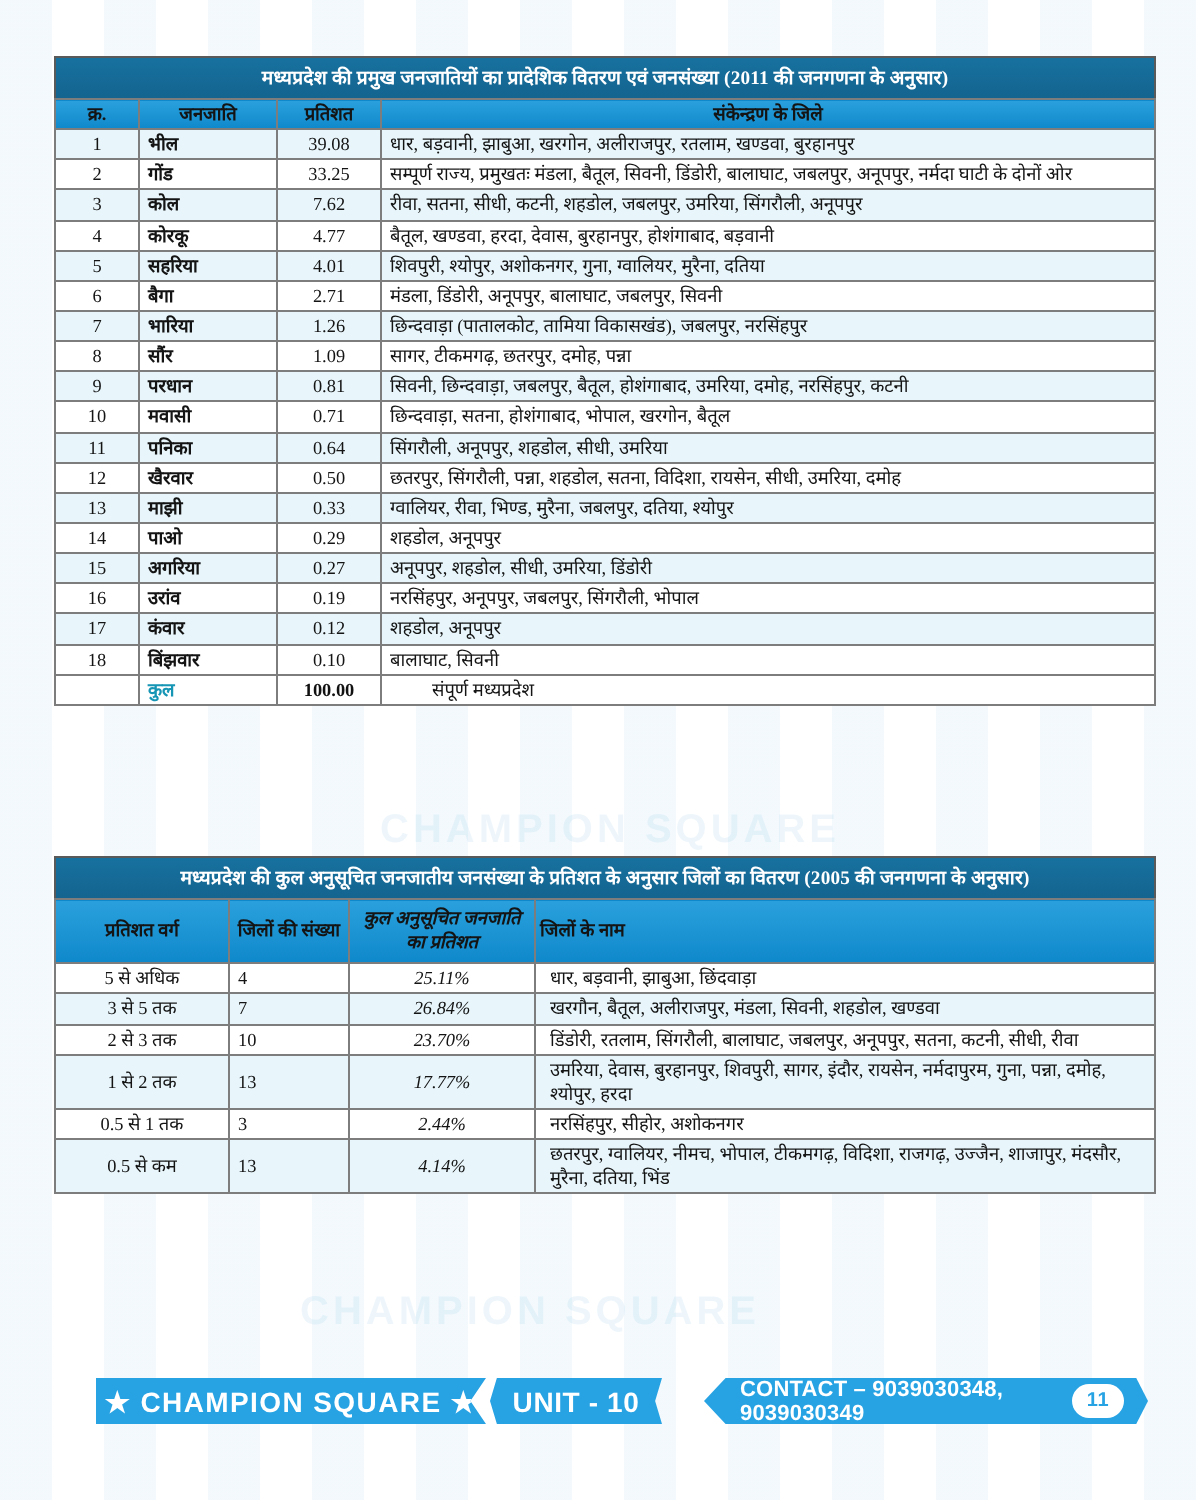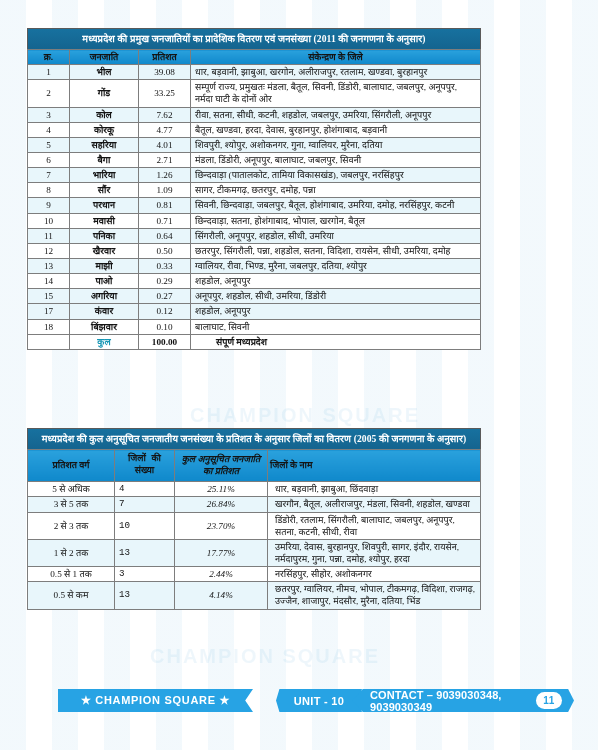--- a/index.html
+++ b/index.html
@@ -42,21 +42,21 @@
   .page {
     position: relative;
     z-index: 2;
     padding: 0;
   }
 
   
   .tbl-wrap {
     position: absolute;
     left: 27px;
-    width: 454px;
+    width: 551px;
     border: 1px solid #5a5a5a;
     box-sizing: border-box;
     background: #ffffff;
   }
   table.grid {
     border-collapse: collapse;
     width: 100%;
     table-layout: fixed;
   }
   table.grid td, table.grid th {
@@ -87,32 +87,32 @@
     text-align: center;
     font-size: 9.4px;
     padding: 3px 3px;
     border-color: #5a5a5a;
   }
 
   .r-odd td { background: #e8f6fb; }
   .r-even td { background: #ffffff; }
 
   .c-num   { text-align: center; width: 33px; }
-  .c-tribe { text-align: center; width: 60px; color: #1696b4; font-weight: bold; }
+  .c-tribe { width: 60px; color: #1696b4; font-weight: bold; }
   .c-pct   { text-align: center; width: 43px; }
   .c-dist  { text-align: left; padding-left: 6px; }
 
   .total-row td { background: #ffffff; font-weight: bold; }
   .total-row .c-tribe { color: #1696b4; }
   .total-row .c-pct { color: #111; margin-left: 48px; }
-  .total-row .c-dist { font-weight: bold; padding-left: 25px; }
+  .total-row .c-dist { font-weight: normal; padding-left: 25px; }
 
   
   .t2 .c-band  { text-align: center; width: 82px; }
-  .t2 .c-count { width: 55px; font-family: Liberation Mono, monospace; }
+  .t2 .c-count { width: 55px; }
   .t2 .c-share { text-align: center; width: 88px; font-style: italic; }
   .t2 .c-names { text-align: left; padding-left: 7px; }
   .t2 td { padding-top: 4px; padding-bottom: 4px; }
   .t2 .hdr th { padding: 3px 2px 4px 2px; }
 
   
   .footer {
     position: absolute;
     left: 0;
     top: 684px;
@@ -128,30 +128,30 @@
     color: #ffffff;
     font-family: "Liberation Sans", sans-serif;
     font-weight: bold;
     display: flex;
     align-items: center;
     justify-content: center;
     font-size: 10px;
     letter-spacing: .4px;
   }
   .f-brand {
-    left: 58px;
+    left: 48px;
     width: 195px;
-    font-size: 11px;
+    font-size: 14px;
     letter-spacing: .7px;
     clip-path: polygon(0 0, 100% 0, 96% 50%, 100% 100%, 0 100%);
   }
   .f-unit {
-    left: 276px;
+    left: 245px;
     width: 86px;
-    font-size: 11px;
+    font-size: 14px;
     letter-spacing: .3px;
     clip-path: polygon(4% 0, 100% 0, 96% 50%, 100% 100%, 4% 100%, 0 50%);
   }
   .f-contact {
     left: 352px;
     width: 180px;
     font-size: 11px;
     letter-spacing: .1px;
     clip-path: polygon(6% 0, 100% 0, 100% 100%, 6% 100%, 0 50%);
     justify-content: flex-start;
@@ -284,20 +284,26 @@
             <td class="c-tribe">पाओ</td>
             <td class="c-pct">0.29</td>
             <td class="c-dist">शहडोल, अनूपपुर</td>
           </tr>
         <tr class="r-odd">
             <td class="c-num">15</td>
             <td class="c-tribe">अगरिया</td>
             <td class="c-pct">0.27</td>
             <td class="c-dist">अनूपपुर, शहडोल, सीधी, उमरिया, डिंडोरी</td>
           </tr>
+        <tr class="r-even">
+            <td class="c-num">16</td>
+            <td class="c-tribe">उरांव</td>
+            <td class="c-pct">0.19</td>
+            <td class="c-dist">नरसिंहपुर, अनूपपुर, जबलपुर, सिंगरौली, भोपाल</td>
+          </tr>
         <tr class="r-odd">
             <td class="c-num">17</td>
             <td class="c-tribe">कंवार</td>
             <td class="c-pct">0.12</td>
             <td class="c-dist">शहडोल, अनूपपुर</td>
           </tr>
         <tr class="r-even">
             <td class="c-num">18</td>
             <td class="c-tribe">बिंझवार</td>
             <td class="c-pct">0.10</td>

